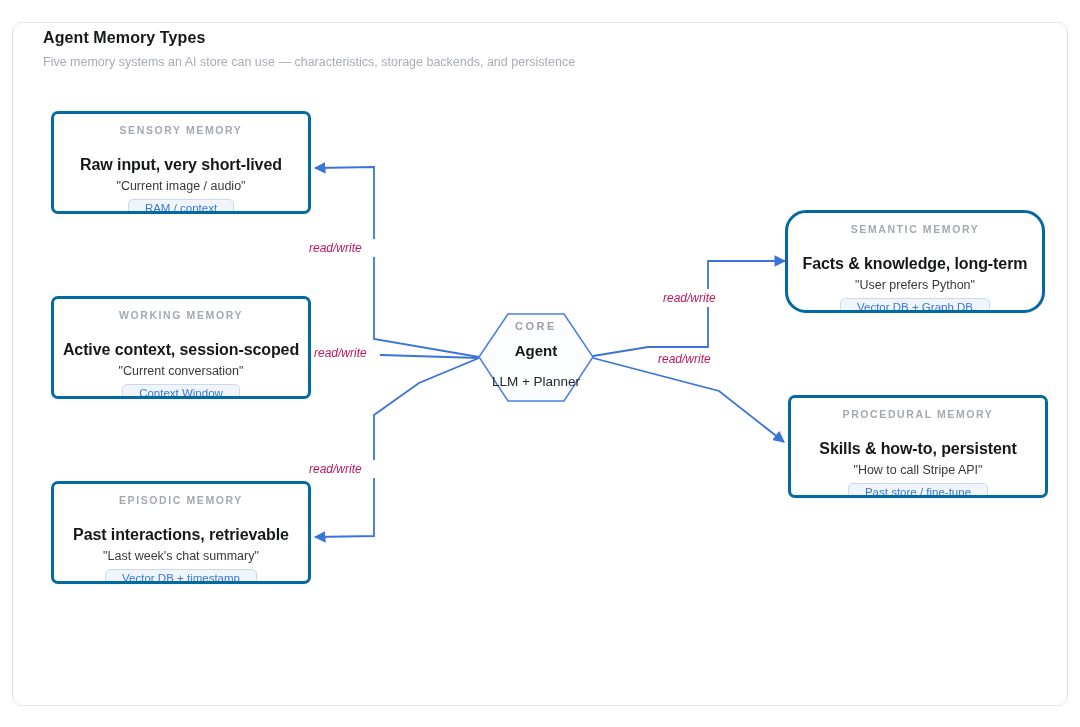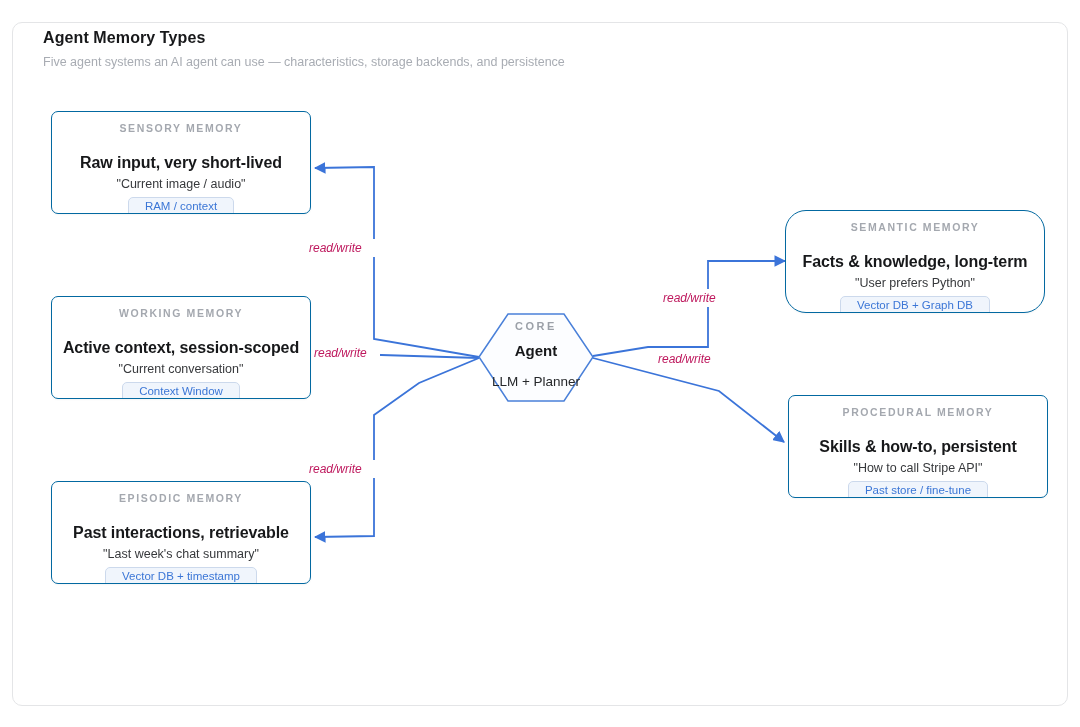--- a/index.html
+++ b/index.html
@@ -28,21 +28,21 @@
   }
   .svg-layer {
     position: absolute; left: 0; top: 0;
     width: 1056px; height: 684px;
     pointer-events: none;
   }
   .memory-box {
     position: absolute;
     width: 260px; height: 103px;
     background: #ffffff;
-    border: 1px solid #0369a1;
+    border: 3px solid #0369a1;
     border-radius: 7px;
     box-shadow: 0 1px 2px rgba(0,0,0,0.04);
     text-align: center;
     overflow: hidden;
   }
   .mb-label {
     margin-top: 10px;
     font-size: 10.5px; font-weight: 600;
     letter-spacing: 1.6px;
     color: #a4a8af;
@@ -104,21 +104,21 @@
     letter-spacing: 1px;
     white-space: nowrap;
   }
 </style>
 </head>
 <body>
 
 <div class="card">
 
   <div class="hdr-title">Agent Memory Types</div>
-  <div class="hdr-sub">Five agent systems an AI agent can use — characteristics, storage backends, and persistence</div>
+  <div class="hdr-sub">Five memory systems an AI store can use — characteristics, storage backends, and persistence</div>
 
   <svg class="svg-layer" viewBox="0 0 1056 684">
     <defs>
       <marker id="arr" viewBox="0 0 10 10" refX="9" refY="5" markerWidth="6.5" markerHeight="6.5" orient="auto-start-reverse">
         <path d="M0,0 L10,5 L0,10 z" fill="#3b74d9"></path>
       </marker>
     </defs>
 
     <path d="M 466 334 L 361 316 L 361 144 L 302 145" fill="none" stroke="#3b74d9" stroke-width="1.8" marker-end="url(#arr)"></path>
 

